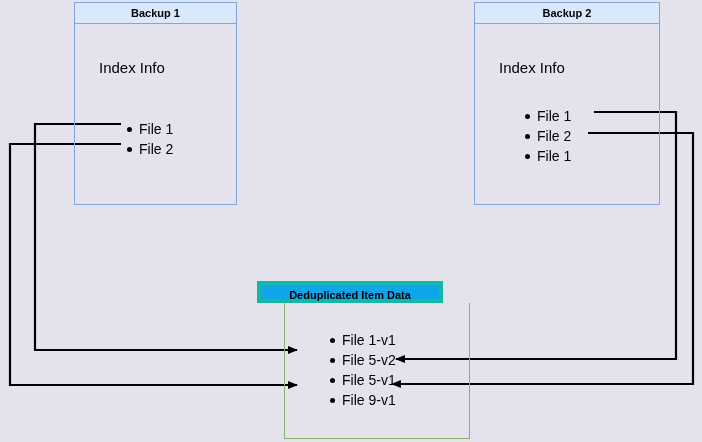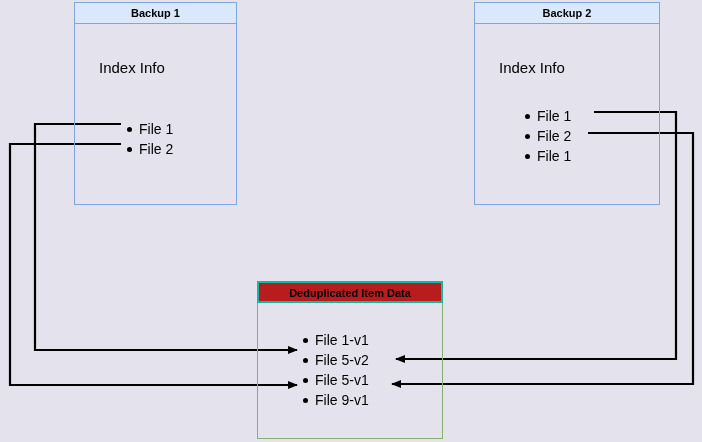--- a/index.html
+++ b/index.html
@@ -52,27 +52,28 @@
     background: #dae8fc;
     border: 1px solid #7ea6e0;
   }
   .node.blue .body {
     background: transparent;
     border: 1px solid #7ea6e0;
     border-top: none;
   }
   
   .node.green .hdr {
-    background: #b91c1c;
-    border: 2px solid #14b8a6;
+    background: #0ea5e9;
+    border: 4px solid #14b8a6;
   }
   .node.green .body {
     background: transparent;
     border: 1px solid #82b366;
     border-top: none;
+    margin-left: 27px;
   }
   
   .index-label {
     position: absolute;
     font-size: 15px;
     color: #000;
     white-space: nowrap;
   }
   .file-list {
     position: absolute;

